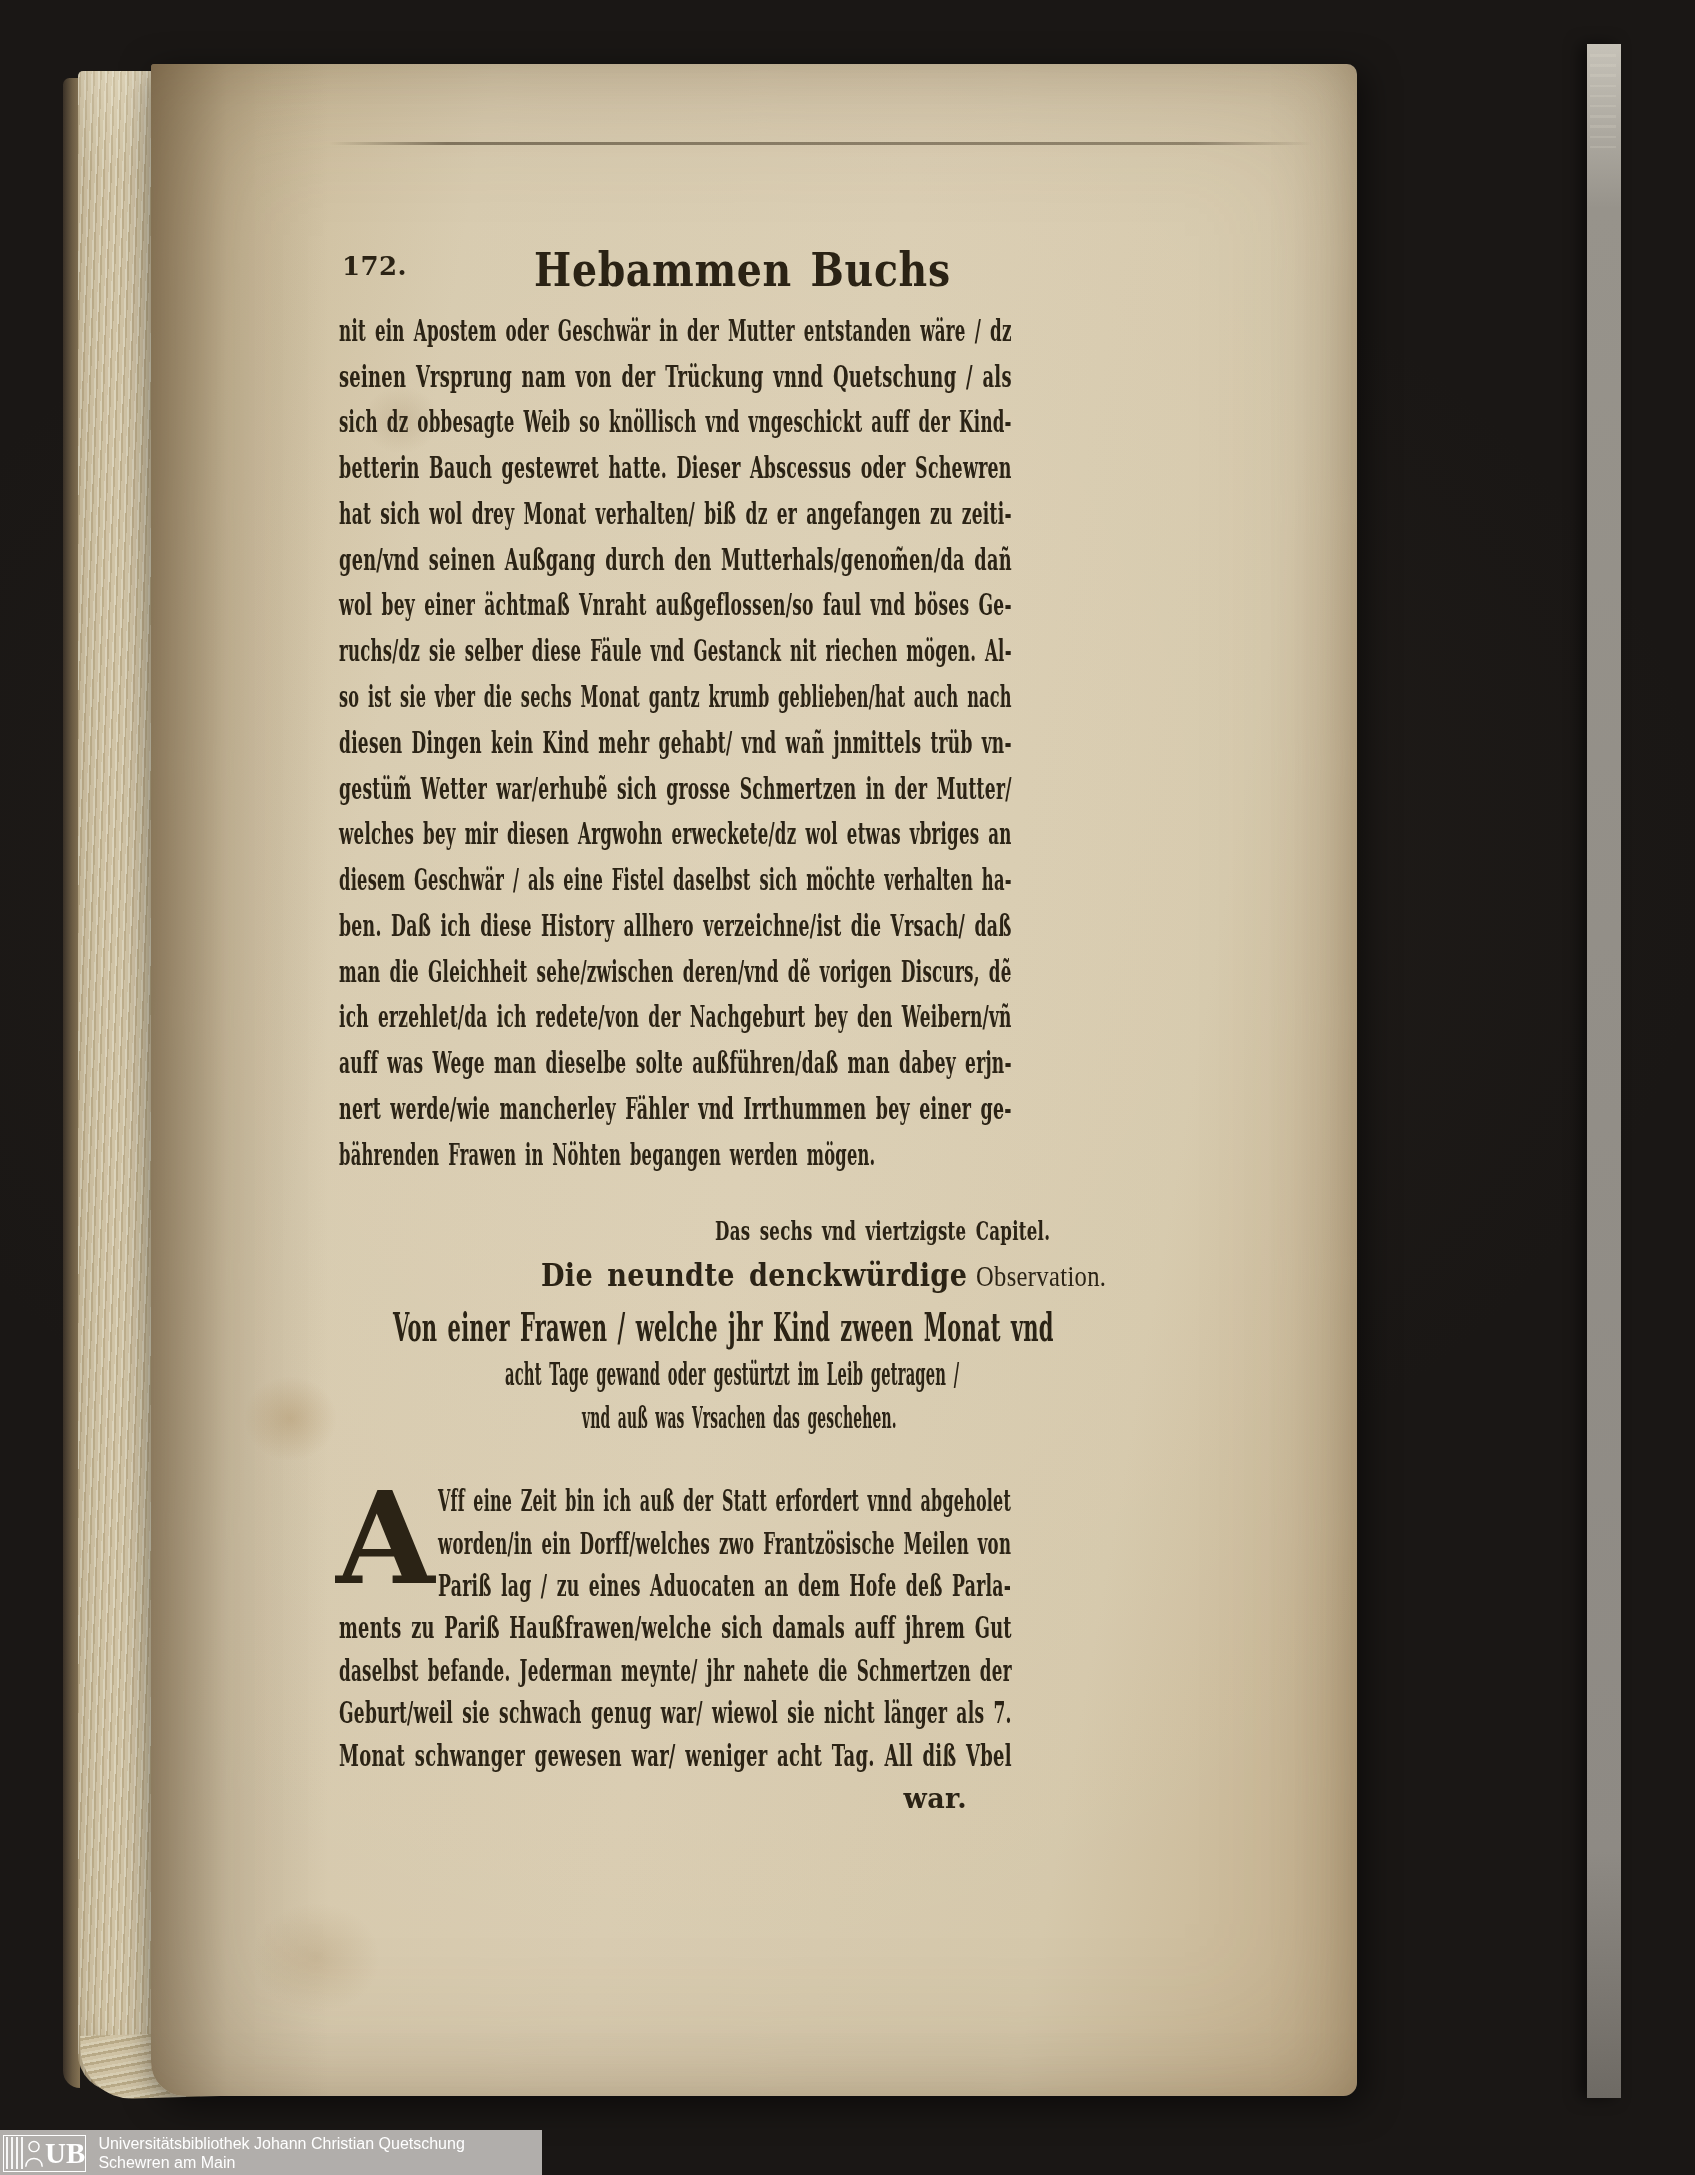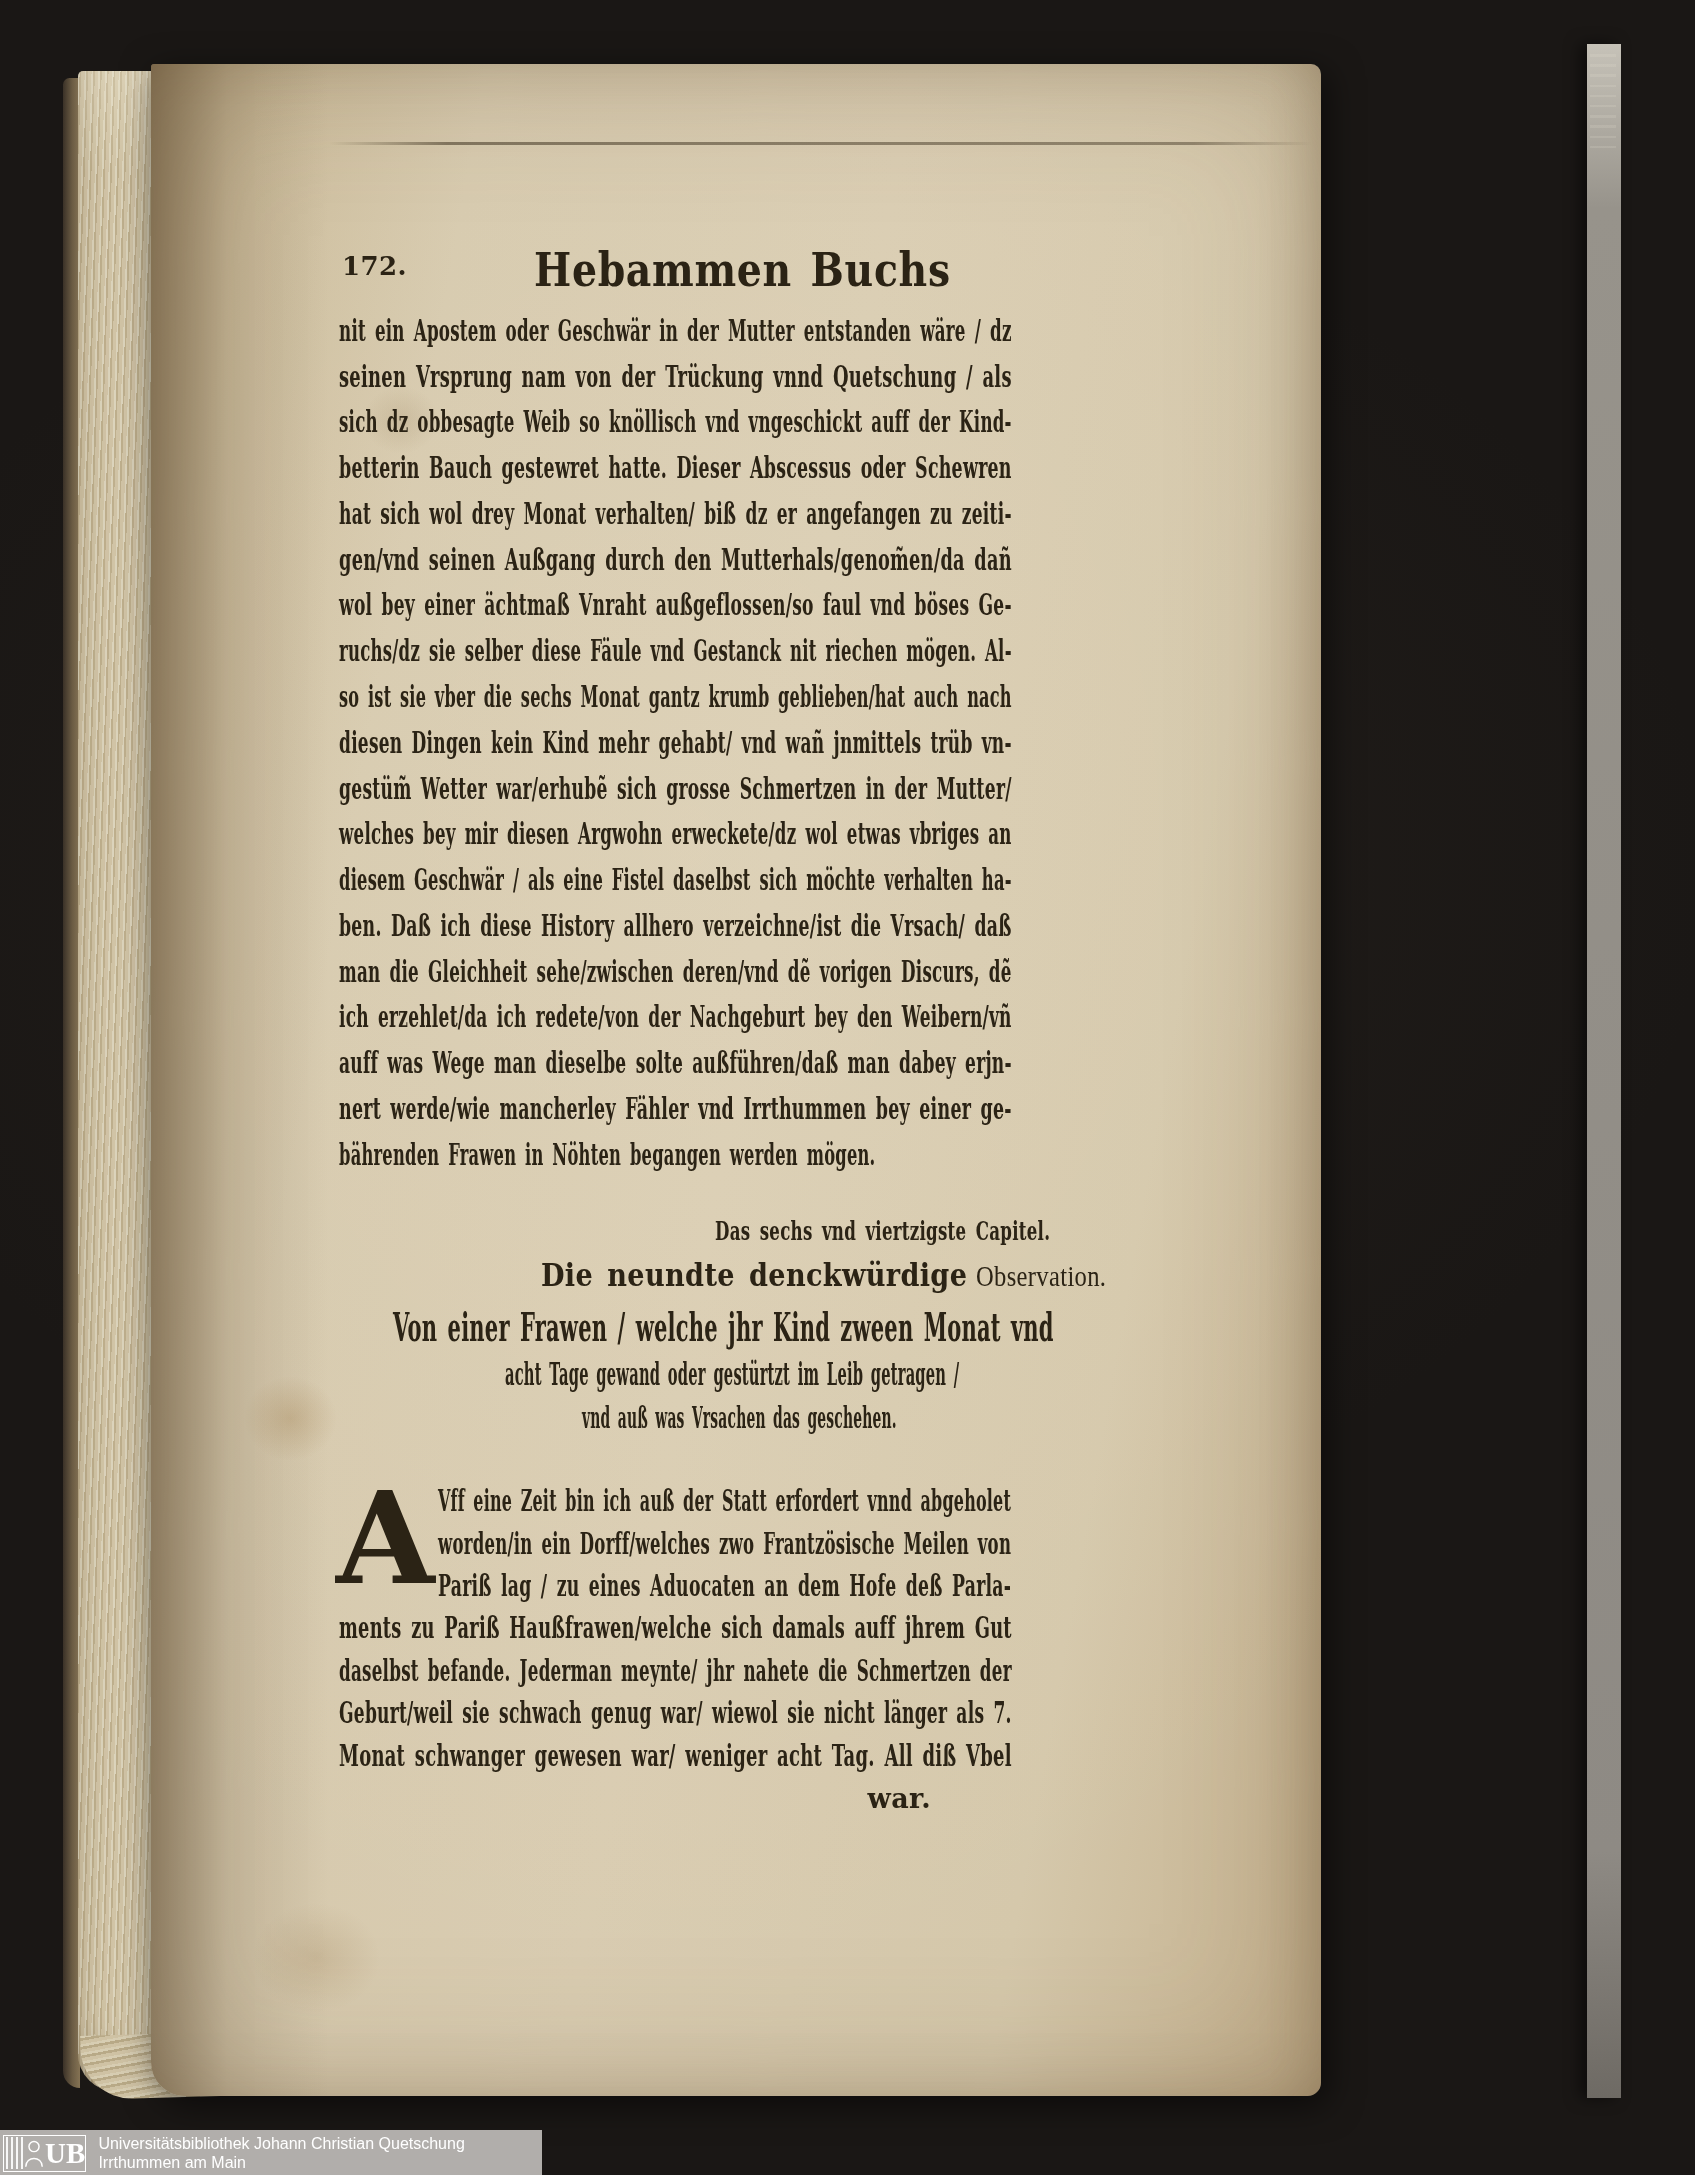--- a/index.html
+++ b/index.html
@@ -36,20 +36,21 @@
     position:absolute;left:151px;top:64px;width:1170px;height:2032px;
     background:
       radial-gradient(130% 95% at 46% 38%, rgba(255,250,233,.12), rgba(0,0,0,0) 62%),
       linear-gradient(100deg,#bdab89 0%,#ccbc9b 8%,#d6c9ad 22%,#d9ccb1 50%,#d5c8ab 78%,#c6b391 97%),
       var(--paper,#d6c9ad);
     border-radius:3.4px 10.2px 13.6px 34px;
     box-shadow:
       inset 0 0 144px rgba(96,74,43,.34),
       inset -22px 0 59px -24px rgba(96,74,43,.38),
       5.1px 8.5px 34px rgba(0,0,0,.55);
+    padding-left: 36px;
   }
   .page::before{ 
     content:"";position:absolute;inset:0;border-radius:inherit;
     background:linear-gradient(90deg, rgba(84,64,38,.48), rgba(84,64,38,.14) 76px, rgba(84,64,38,0) 178px);
     pointer-events:none;
   }
   .crease-line{
     position:absolute;left:178px;top:78px;width:983px;height:2.5px;
     background:linear-gradient(90deg, rgba(62,50,32,0), rgba(62,50,32,.55) 12%, rgba(62,50,32,.45) 88%, rgba(62,50,32,0));
   }
@@ -185,18 +186,18 @@
     <div class="ub-logo">
       <div class="logo-stripes"></div>
       <svg class="bust" viewBox="0 0 24 34">
         <circle cx="12" cy="10" r="5.5" fill="none" stroke="#ffffff" stroke-width="1.6"></circle>
         <path d="M3 32 C3 20 21 20 21 32" fill="none" stroke="#ffffff" stroke-width="1.6"></path>
       </svg>
       <span class="ub-text">UB</span>
     </div>
     <div class="lib-text">
       <div>Universitätsbibliothek Johann Christian Quetschung</div>
-      <div>Irrthummen am Main</div>
+      <div>Schewren am Main</div>
     </div>
   </div>
 
 </div>
 
 
 </body></html>

